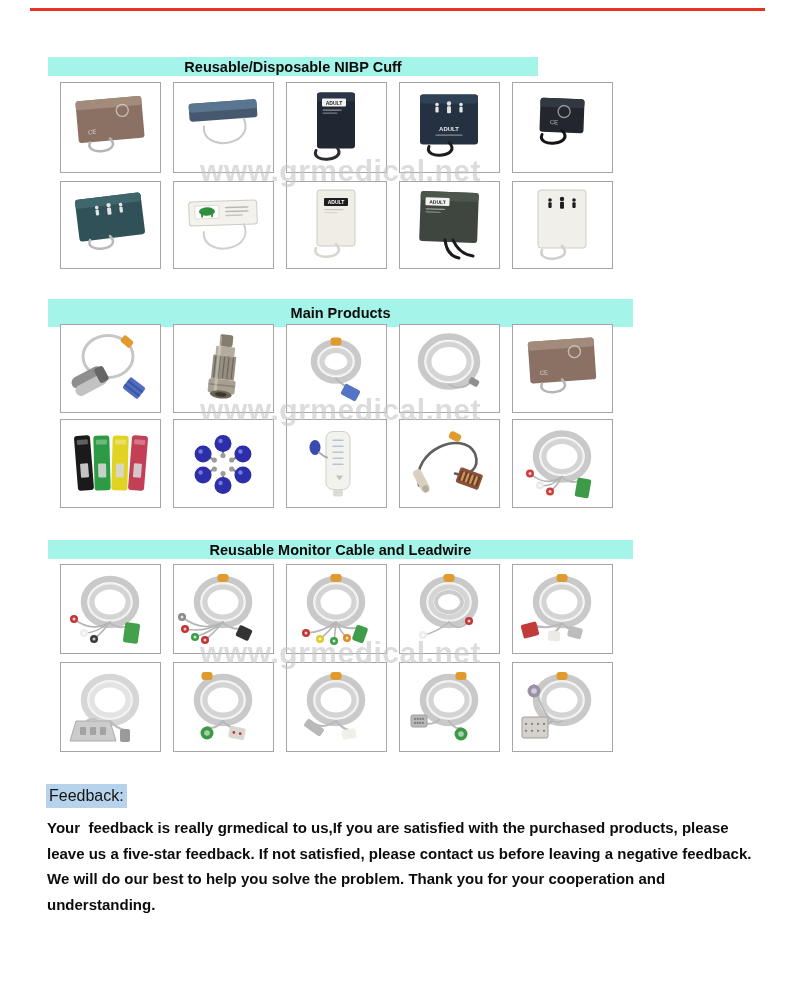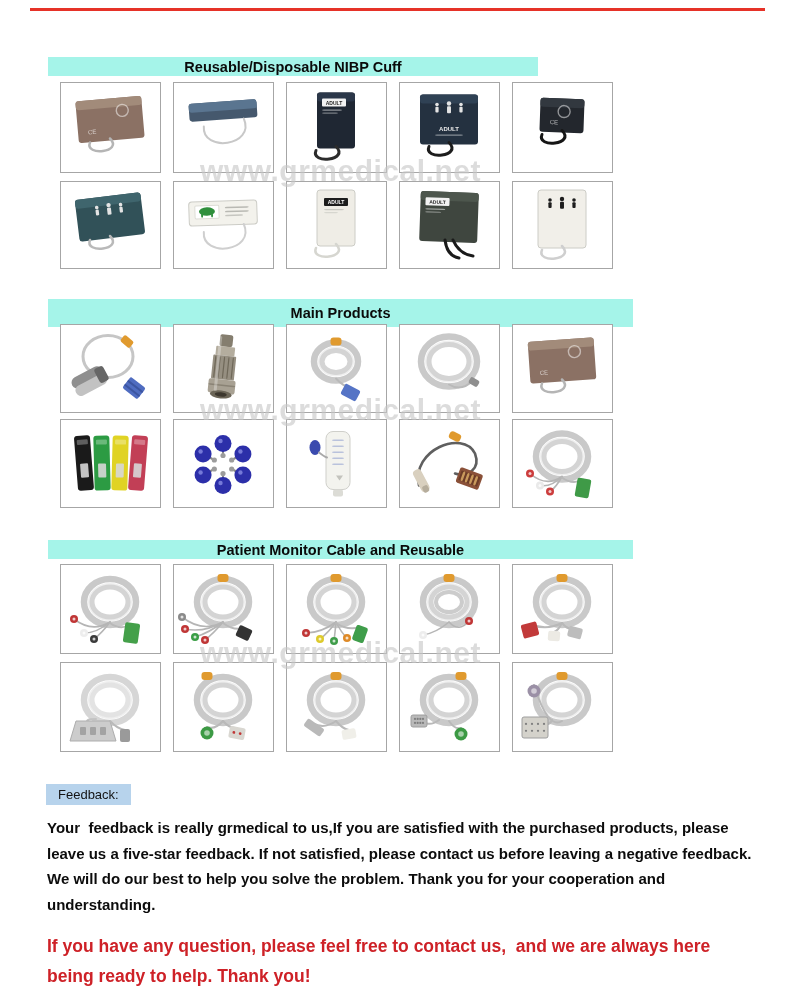--- a/index.html
+++ b/index.html
@@ -8,22 +8,22 @@
   .topline{position:absolute;left:30px;top:8px;width:735px;height:3px;background:#e63228;}
   .bar{position:absolute;left:48px;width:585px;height:19px;background:#a5f4e9;
        display:flex;align-items:center;justify-content:center;
        font-size:14.5px;font-weight:bold;color:#0a0a0a;z-index:1;}
   .cell{position:absolute;background:#fff;border:1px solid #a6a6a6;box-sizing:border-box;
         display:flex;align-items:center;justify-content:center;z-index:1;}
   .cell svg{display:block;}
   .wm{position:absolute;left:48px;width:585px;text-align:center;transform:translateY(-54%);
       font-size:30px;font-weight:bold;letter-spacing:.5px;color:rgba(199,199,199,.62);
       z-index:6;pointer-events:none;white-space:nowrap;}
-  .fb-label{position:absolute;left:46px;top:784px;font-size:13px;color:#141414;
-            background:#b7d3ec;padding:3px 12px;}
+  .fb-label{position:absolute;left:46px;top:784px;font-size:16px;color:#141414;
+            background:#b7d3ec;padding:3px 3px;}
   .fb-body{position:absolute;left:47px;top:815px;width:715px;margin:0;
            font-size:15px;font-weight:bold;line-height:25.5px;color:#0c0c0c;
            white-space:pre-wrap;}
   .contact{position:absolute;left:47px;top:931px;width:670px;margin:0;
            font-size:17.5px;font-weight:bold;line-height:30px;color:#ce2127;
            white-space:pre-wrap;}
 </style>
 </head>
 <body>
 
@@ -338,21 +338,21 @@
           <path d="M46 53 Q 40 64 34 68" fill="none" stroke="#b5b5b5" stroke-width="1.6" stroke-linecap="round"></path>
           <circle cx="34" cy="68" r="4" fill="#cc3d3d"></circle>
           <circle cx="34" cy="68" r="1.5" fill="#fff" opacity=".75"></circle>
           <path d="M46 54 Q 56.5 62 67 56" fill="none" stroke="#b9b9b9" stroke-width="2" stroke-linecap="round"></path>
           <g transform="rotate(10 67 64.5)">
             <rect x="60" y="55" width="14" height="19" rx="2" fill="#3f9a47"></rect>
           </g>
         </svg>
       </div>
       <div class="wm" style="top: 411px;">www.grmedical.net</div>
-      <div class="bar" style="top: 540px; left: 48px; width: 585px; height: 19px;">Patient Monitor Cable and Reusable</div>
+      <div class="bar" style="top: 540px; left: 48px; width: 585px; height: 19px;">Reusable Monitor Cable and Leadwire</div>
       <div class="cell" style="left: 60px; top: 564px; width: 101px; height: 90px;">
         <svg width="93" height="82" viewBox="0 0 93 80" preserveAspectRatio="xMidYMid meet">
           <ellipse cx="46" cy="33" rx="27" ry="24" fill="none" stroke="#aeaeae" stroke-width="1.2"></ellipse>
           <ellipse cx="46" cy="33" rx="26" ry="23" fill="none" stroke="#c9c9c9" stroke-width="6.5"></ellipse>
           <ellipse cx="46" cy="33" rx="21" ry="18" fill="none" stroke="#efefef" stroke-width="2"></ellipse>
           <ellipse cx="46" cy="33" rx="18" ry="15" fill="none" stroke="#d4d4d4" stroke-width="5"></ellipse>
           <path d="M46 53 Q 28 64 10 50" fill="none" stroke="#b5b5b5" stroke-width="1.6" stroke-linecap="round"></path>
           <circle cx="10" cy="50" r="4" fill="#c03636"></circle>
           <circle cx="10" cy="50" r="1.5" fill="#fff" opacity=".75"></circle>
           <path d="M46 53 Q 33 64 20 64" fill="none" stroke="#b5b5b5" stroke-width="1.6" stroke-linecap="round"></path>
@@ -547,14 +547,13 @@
           <circle cx="28" cy="63.86" r="1.1" fill="#7d7d7d"></circle>
           <path d="M46 54 Q 32 63 18 18" fill="none" stroke="#b9b9b9" stroke-width="2" stroke-linecap="round"></path>
           <circle cx="18" cy="24" r="6.5" fill="#9b90a6"></circle>
           <circle cx="18" cy="24" r="2.8" fill="#fff" opacity=".55"></circle>
         </svg>
       </div>
       <div class="wm" style="top: 654px;">www.grmedical.net</div>
     </div>
   <span class="fb-label">Feedback:</span>
   <p class="fb-body">Your  feedback is really grmedical to us,If you are satisfied with the purchased products, please leave us a five-star feedback. If not satisfied, please contact us before leaving a negative feedback. We will do our best to help you solve the problem. Thank you for your cooperation and understanding.</p>
-  <p class="contact">If you have any question, please feel free to contact us,  and we are always here being ready to help. Thank you!</p>
 </div>
 
 </body></html>

